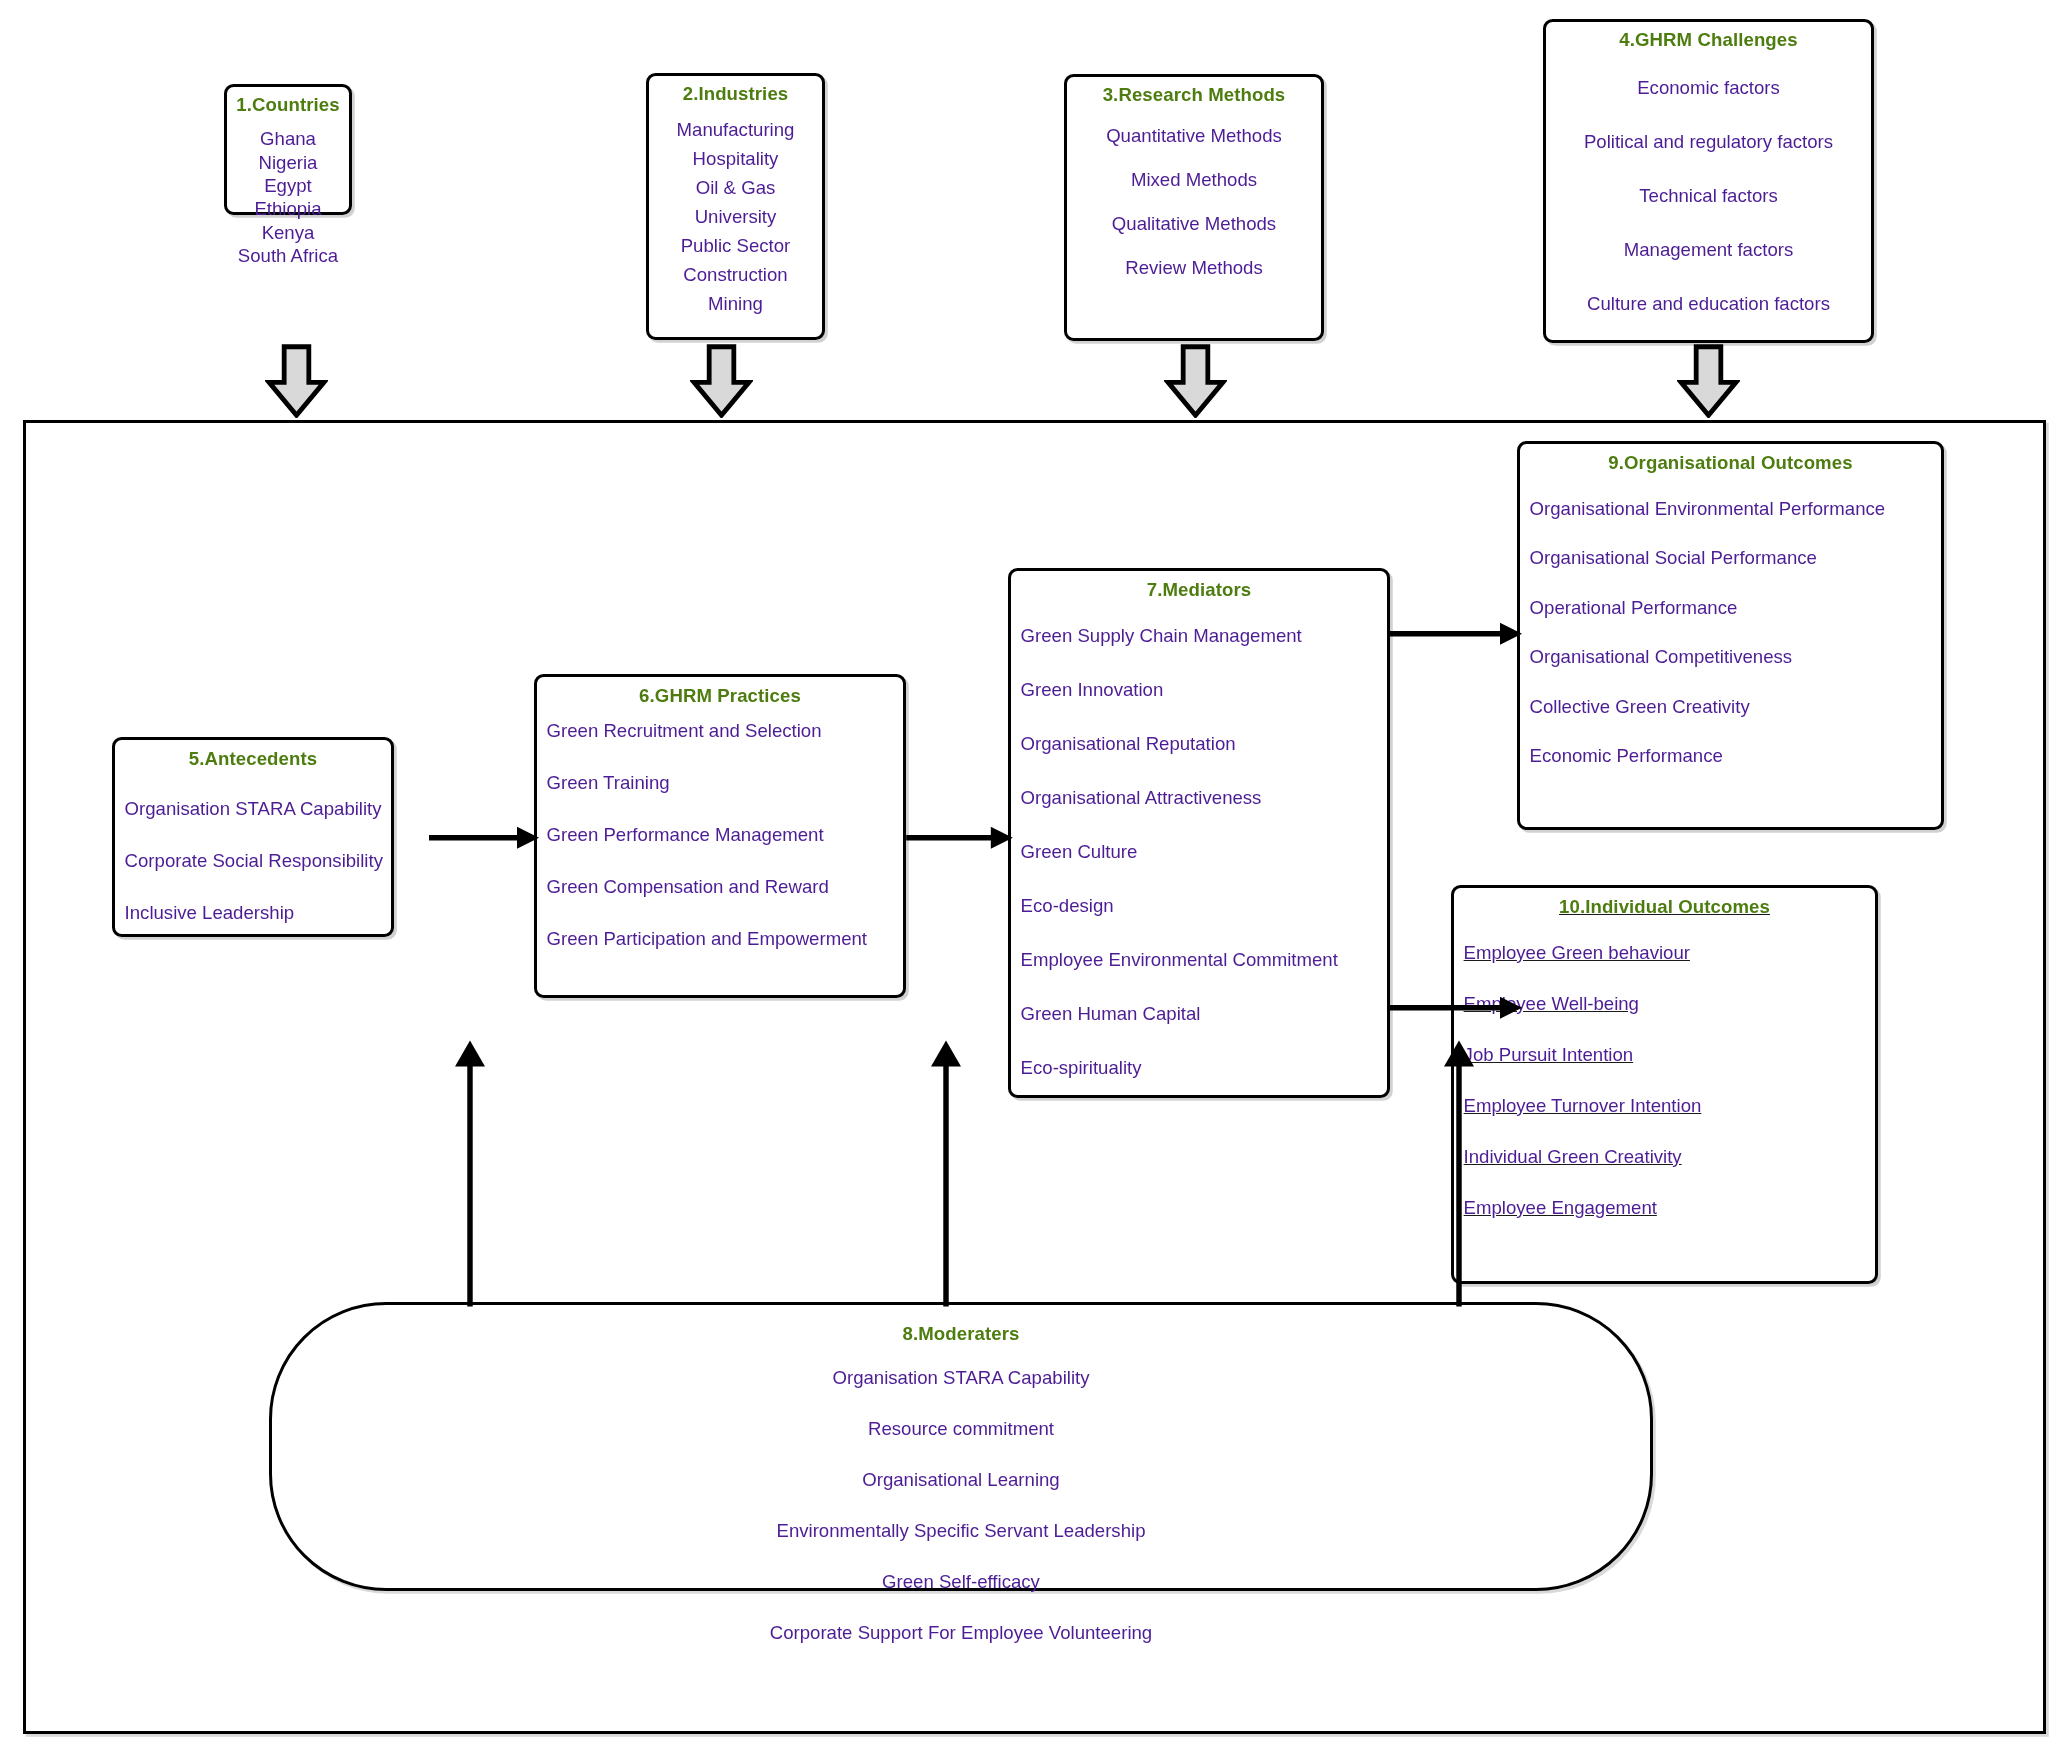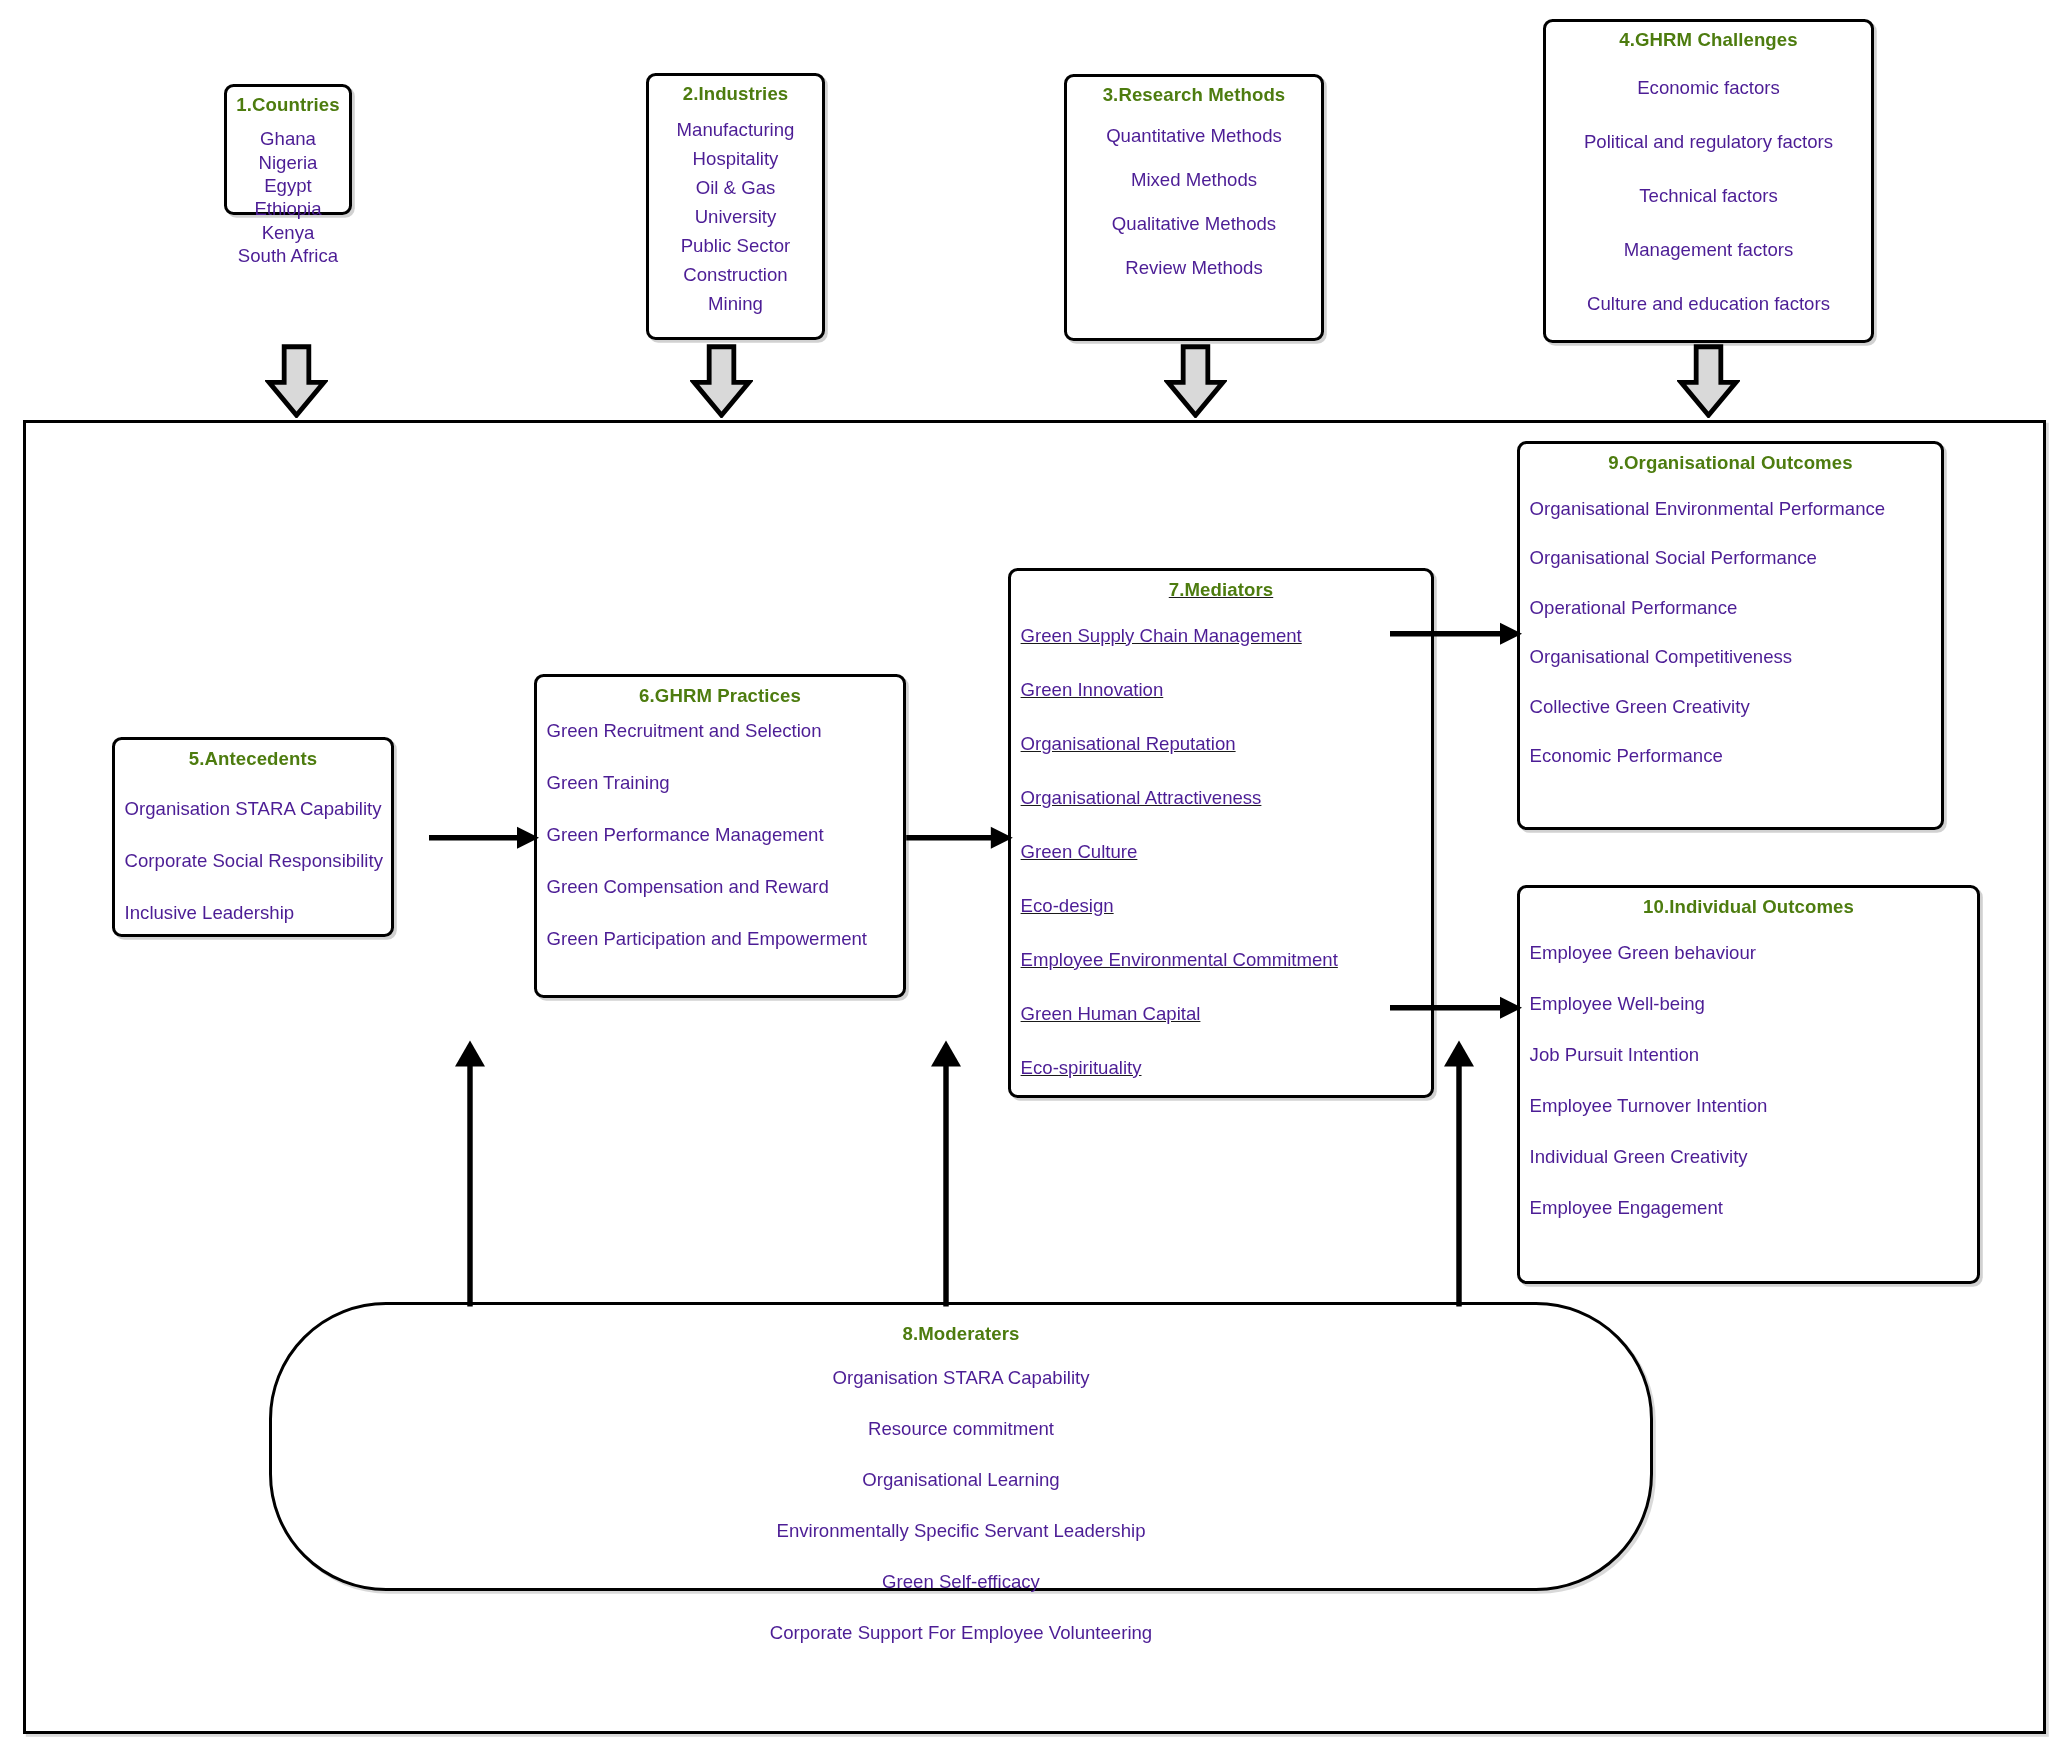--- a/index.html
+++ b/index.html
@@ -178,21 +178,21 @@
     <div class="box-title">6.GHRM Practices</div>
     <div class="box-list" style="margin-top:13px; gap:30px;">
       <div class="li">Green Recruitment and Selection</div>
       <div class="li">Green Training</div>
       <div class="li">Green Performance Management</div>
       <div class="li">Green Compensation and Reward</div>
       <div class="li">Green Participation and Empowerment</div>
     </div>
   </div>
 
-  <div class="box left" style="left:1008px; top:568px; width:426px; height:530px; padding:8.3px 9.6px 6.9px 9.6px;text-decoration:underline;">
+  <div class="box left" style="left:1008px; top:568px; width:382px; height:530px; padding:8.3px 9.6px 6.9px 9.6px;">
     <div class="box-title">7.Mediators</div>
     <div class="box-list" style="margin-top:23.4px; gap:32px;">
       <div class="li">Green Supply Chain Management</div>
       <div class="li">Green Innovation</div>
       <div class="li">Organisational Reputation</div>
       <div class="li">Organisational Attractiveness</div>
       <div class="li">Green Culture</div>
       <div class="li">Eco-design</div>
       <div class="li">Employee Environmental Commitment</div>
       <div class="li">Green Human Capital</div>
@@ -205,21 +205,21 @@
     <div class="box-list" style="margin-top:23.4px; gap:27.5px;">
       <div class="li">Organisational Environmental Performance</div>
       <div class="li">Organisational Social Performance</div>
       <div class="li">Operational Performance</div>
       <div class="li">Organisational Competitiveness</div>
       <div class="li">Collective Green Creativity</div>
       <div class="li">Economic Performance</div>
     </div>
   </div>
 
-  <div class="box left" style="left:1517px; top:885px; width:463px; height:399px; padding:8.3px 9.6px 6.9px 9.6px;">
+  <div class="box left" style="left:1451px; top:885px; width:427px; height:399px; padding:8.3px 9.6px 6.9px 9.6px;text-decoration:underline;">
     <div class="box-title">10.Individual Outcomes</div>
     <div class="box-list" style="margin-top:23.4px; gap:29px;">
       <div class="li">Employee Green behaviour</div>
       <div class="li">Employee Well-being</div>
       <div class="li">Job Pursuit Intention</div>
       <div class="li">Employee Turnover Intention</div>
       <div class="li">Individual Green Creativity</div>
       <div class="li">Employee Engagement</div>
     </div>
   </div>

